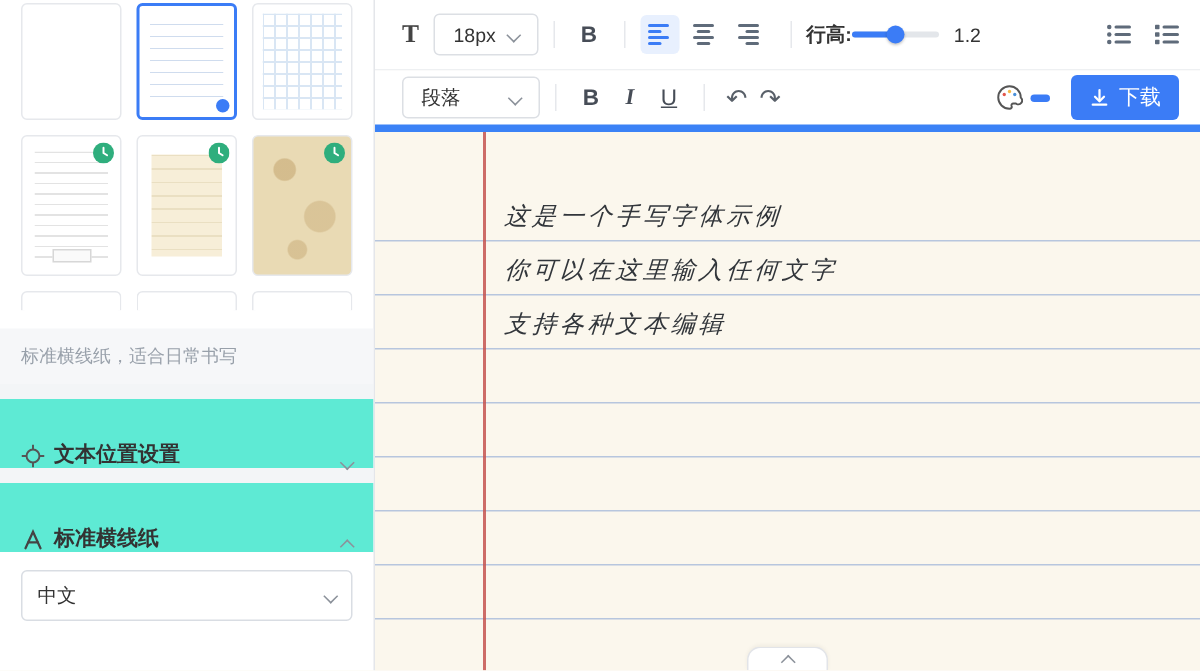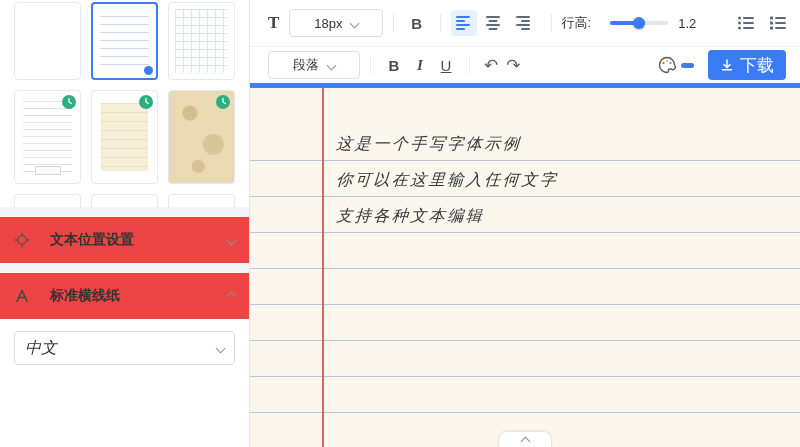--- a/index.html
+++ b/index.html
@@ -32,50 +32,50 @@
   .badge{position:absolute;top:4px;right:4px;width:14px;height:14px;line-height:0;}
   .pat-lined{padding:12px 7px;background-image:repeating-linear-gradient(#cfdcee 0 1px,transparent 1px 8px);background-clip:content-box;background-origin:content-box;}
   .pat-grid{padding:6px;background-image:repeating-linear-gradient(#d9e6f4 0 1px,transparent 1px 8px),repeating-linear-gradient(90deg,#d9e6f4 0 1px,transparent 1px 8px);background-clip:content-box;background-origin:content-box;}
   .pat-ruled{padding:10px 8px;background-image:repeating-linear-gradient(#e3e3e3 0 1px,transparent 1px 7px);background-clip:content-box;background-origin:content-box;}
   .pat-cream{background:#f7eed8;padding:12px 9px;background-image:repeating-linear-gradient(#eadfc2 0 1px,transparent 1px 9px);background-clip:content-box;background-origin:content-box;}
   .pat-vintage{background:#e9dab4;background-image:radial-gradient(circle at 32% 24%,rgba(195,164,110,.55) 0 7px,transparent 8px),radial-gradient(circle at 68% 58%,rgba(195,164,110,.4) 0 10px,transparent 11px),radial-gradient(circle at 45% 82%,rgba(195,164,110,.45) 0 6px,transparent 7px);}
   .mini-box{position:absolute;left:50%;bottom:8px;transform:translateX(-50%);width:26px;height:9px;border:1px solid #d7d7d7;background:#fafafa;}
 
   .desc{margin-top:12px;background:#f6f7f9;padding:10px 14px;font-size:12px;color:#98a0aa;}
   .gap-band{height:10px;background:#f3f5f7;}
-  .section-row{display:flex;align-items:center;gap:20px;height:46px;padding:0 14px;background:#ef4444;cursor:pointer;}
+  .section-row{display:flex;align-items:flex-end;gap:6px;height:46px;padding:0 14px;background:#5eead4;cursor:pointer;}
   .section-row .label{flex:1;font-size:14px;font-weight:bold;color:#333;}
   .icon16{width:16px;height:16px;line-height:0;flex:none;}
-  .lang-select{margin:12px 14px;height:34px;border:1px solid #d9dde3;border-radius:4px;display:flex;align-items:center;justify-content:space-between;padding:0 10px;font-size:16px;color:#333;background:#fff;cursor:pointer;font-style:italic;}
+  .lang-select{margin:12px 14px;height:34px;border:1px solid #d9dde3;border-radius:4px;display:flex;align-items:center;justify-content:space-between;padding:0 10px;font-size:13px;color:#333;background:#fff;cursor:pointer;}
 
   
   .main{flex:1;display:flex;flex-direction:column;position:relative;background:var(--paper);min-width:0;}
   .tb{background:#fff;display:flex;align-items:center;}
   .tb1{height:47px;border-bottom:1px solid #eef0f2;padding:0 14px 0 18px;}
   .tb2{height:41px;border-bottom:5px solid #3b82f6;padding:0 14px 0 18px;}
   .vdiv{width:1px;height:18px;background:#e6e8ec;margin:0 10px;flex:none;}
   .t-icon{font-family:"Liberation Serif","DejaVu Serif",serif;font-size:17px;font-weight:bold;color:#444;margin-right:10px;}
-  .mini-select{border:1px solid #dcdfe4;border-radius:4px;height:28px;display:flex;align-items:center;gap:8px;padding:0 24px;font-size:13px;color:#333;cursor:pointer;background:#fff;}
+  .mini-select{border:1px solid #dcdfe4;border-radius:4px;height:28px;display:flex;align-items:center;gap:8px;padding:0 12px;font-size:13px;color:#333;cursor:pointer;background:#fff;}
   .btn-letter{width:26px;height:26px;border-radius:4px;display:flex;align-items:center;justify-content:center;font-size:15px;font-weight:bold;color:#474d57;cursor:pointer;background:transparent;border:none;}
   .btn-letter.italic{font-family:"Liberation Serif","DejaVu Serif",serif;font-style:italic;font-weight:bold;}
   .btn-letter.under{text-decoration:underline;font-weight:normal;}
   .align-btn{width:26px;height:26px;border-radius:4px;display:flex;align-items:center;justify-content:center;color:#5f6b7a;cursor:pointer;margin-right:4px;}
   .align-btn.active{background:#e8f0fe;color:var(--accent);}
-  .lh-label{font-size:13px;color:#333;margin-right:19px;white-space:nowrap;}
+  .lh-label{font-size:13px;color:#333;margin-right:0;white-space:nowrap;font-weight:bold;}
   .slider{position:relative;width:58px;height:14px;margin-right:10px;cursor:pointer;flex:none;}
   .slider .track{position:absolute;top:5px;left:0;right:0;height:4px;border-radius:2px;background:#e3e6ea;}
   .slider .fill{position:absolute;top:5px;left:0;width:50%;height:4px;border-radius:2px;background:var(--accent);}
   .slider .knob{position:absolute;top:1px;left:calc(50% - 6px);width:12px;height:12px;border-radius:50%;background:var(--accent);box-shadow:0 1px 2px rgba(0,0,0,.25);}
   .lh-value{font-size:13px;color:#333;}
   .right-icons{margin-left:auto;display:flex;align-items:center;gap:16px;color:#5f6b7a;}
   .icon-btn{cursor:pointer;line-height:0;color:#5f6b7a;background:none;border:none;}
   .arrow-btn{font-size:17px;color:#596069;cursor:pointer;background:none;border:none;line-height:1;padding:2px 4px;}
   .palette-group{margin-left:auto;display:flex;align-items:center;gap:5px;cursor:pointer;}
   .color-pill{width:13px;height:5px;border-radius:3px;background:var(--accent);}
-  .download-btn{margin-left:14px;background:var(--accent);color:#fff;border:none;border-radius:4px;height:30px;padding:0 12px;display:flex;align-items:center;gap:6px;font-size:17px;cursor:pointer;}
+  .download-btn{margin-left:14px;background:var(--accent);color:#fff;border:none;border-radius:4px;height:30px;padding:0 12px;display:flex;align-items:center;gap:6px;font-size:14px;cursor:pointer;}
 
   
   .canvas{position:relative;flex:1;overflow:hidden;background:var(--paper);}
   .rule{position:absolute;left:0;right:0;height:1px;background:var(--rule);}
   .margin-line{position:absolute;top:0;bottom:0;left:72px;width:2px;background:var(--margin-line);opacity:.85;}
   .hw{position:absolute;left:86px;right:20px;height:28px;font-family:"DejaVu Sans",sans-serif;font-style:italic;font-size:16px;letter-spacing:2.5px;color:#32363b;transform:skewX(-4deg);white-space:nowrap;}
   .hw.l1{top:46px;}
   .hw.l2{top:82px;}
   .hw.l3{top:118px;}
   .collapse-handle{position:absolute;left:50%;transform:translateX(-50%);bottom:0;width:54px;height:16px;background:#fff;border:1px solid #e2e4e8;border-bottom:none;border-radius:9px 9px 0 0;display:flex;align-items:center;justify-content:center;cursor:pointer;box-shadow:0 -1px 3px rgba(0,0,0,.05);}
@@ -119,20 +119,21 @@
               <path d="M7 3.5V7l2.4 1.5" stroke="#fff" stroke-width="1.3" fill="none" stroke-linecap="round"></path>
             </svg>
         </span>
       </div>
 
       <div class="thumb r3"></div>
       <div class="thumb r3"></div>
       <div class="thumb r3"></div>
     </div>
 
+    <div class="desc">标准横线纸，适合日常书写</div>
 
     <div class="gap-band"></div>
 
     <div class="section-row">
       <span class="icon16">
         <svg viewBox="0 0 16 16" width="16" height="16" fill="none" stroke="#555" stroke-width="1.3">
             <circle cx="8" cy="8" r="4.3"></circle>
             <path d="M8 .5v3M8 12.5v3M.5 8h3M12.5 8h3"></path>
           </svg>
       </span>

